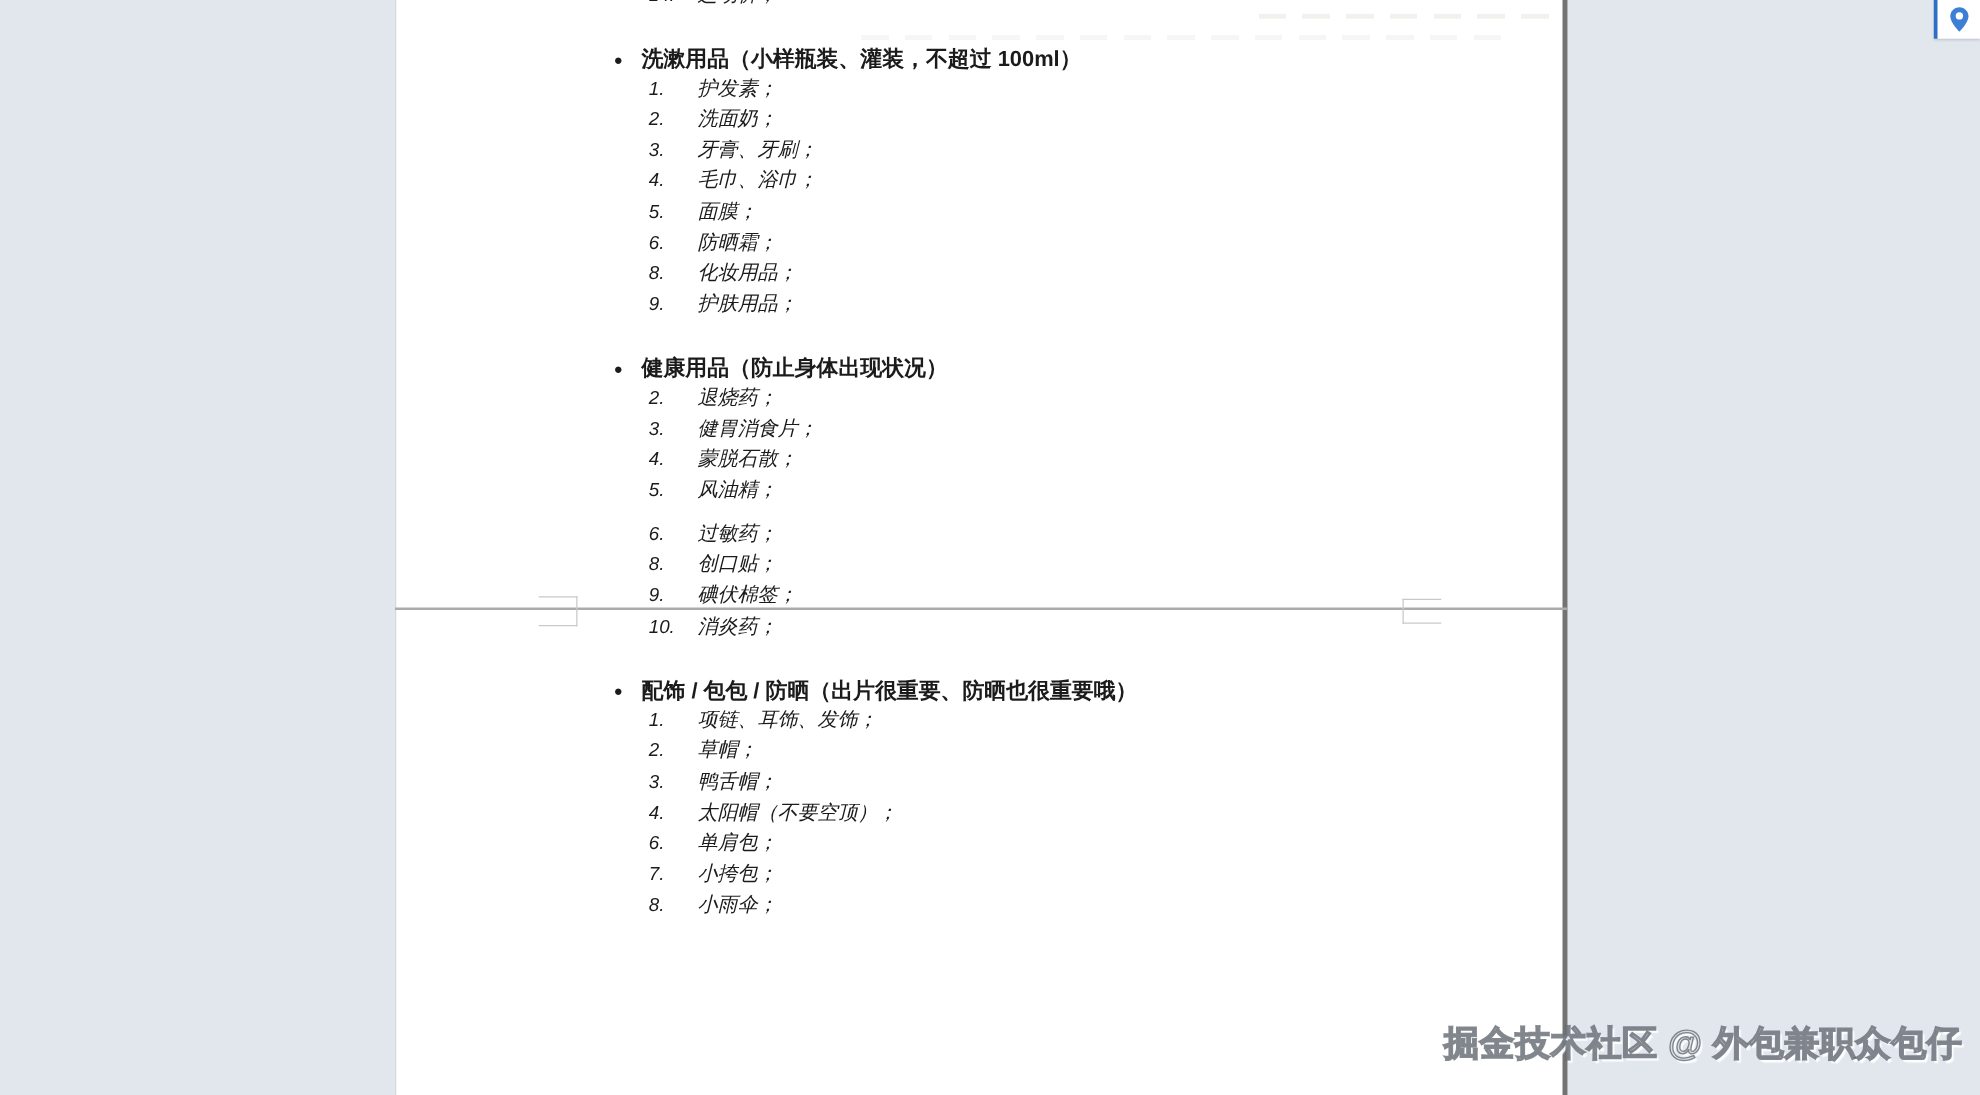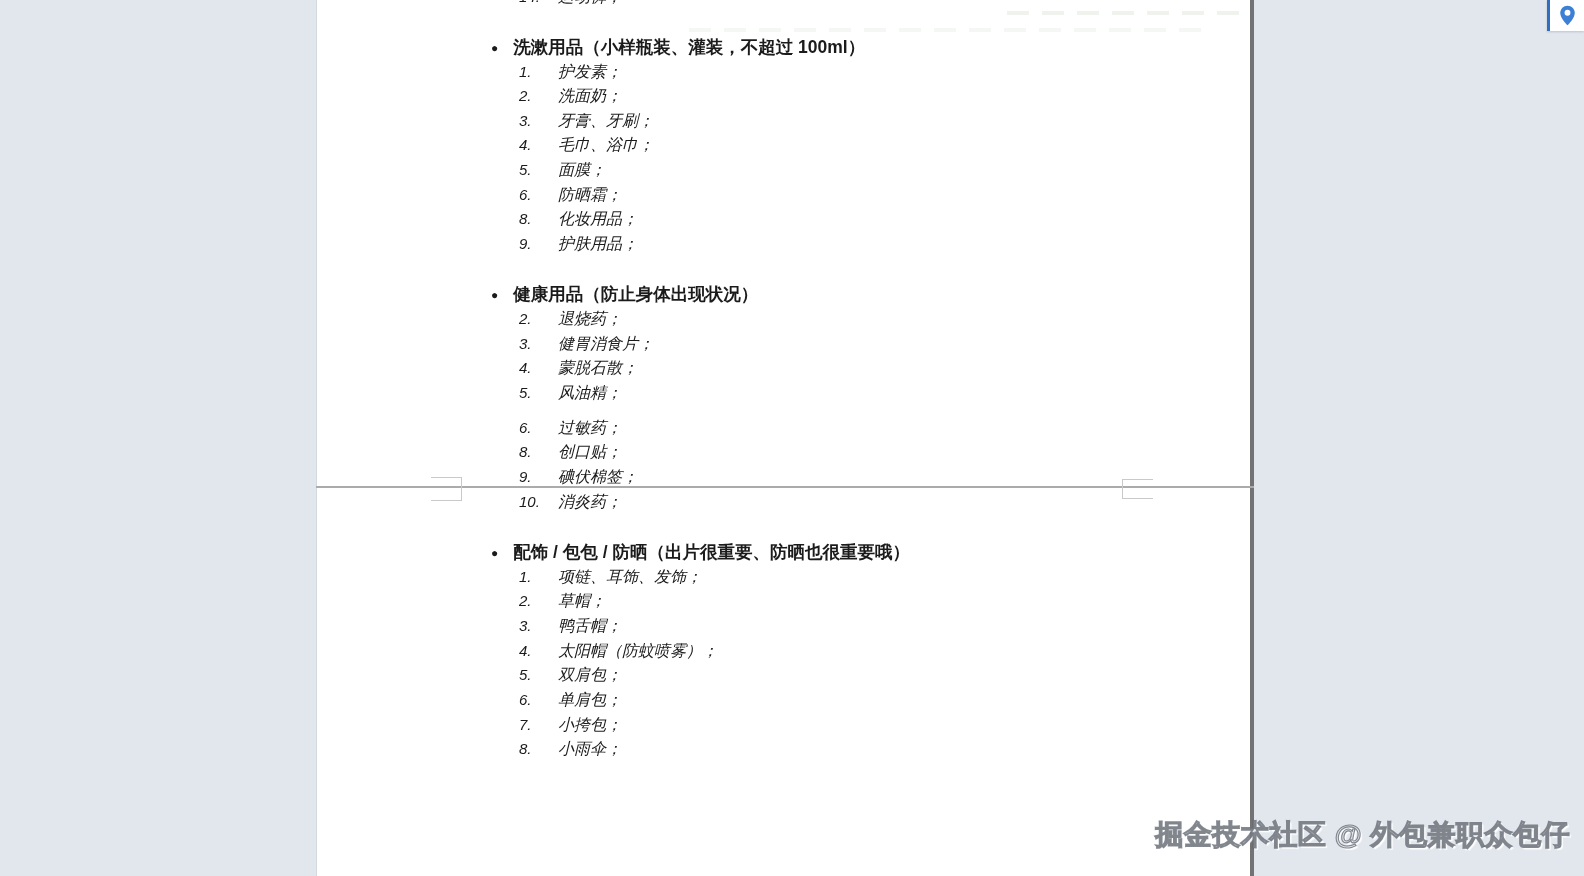--- a/index.html
+++ b/index.html
@@ -142,22 +142,21 @@
           <div class="item after-break"><span class="num">6.</span><span class="txt">过敏药；</span></div>
           <div class="item"><span class="num">8.</span><span class="txt">创口贴；</span></div>
           <div class="item"><span class="num">9.</span><span class="txt">碘伏棉签；</span></div>
           <div class="item"><span class="num">10.</span><span class="txt">消炎药；</span></div>
         </div>
         <div>
           <div class="heading"><span class="bullet">●</span><span>配饰 / 包包 / 防晒（出片很重要、防晒也很重要哦）</span></div>
           <div class="item"><span class="num">1.</span><span class="txt">项链、耳饰、发饰；</span></div>
           <div class="item"><span class="num">2.</span><span class="txt">草帽；</span></div>
           <div class="item"><span class="num">3.</span><span class="txt">鸭舌帽；</span></div>
-          <div class="item"><span class="num">4.</span><span class="txt">太阳帽（防蚊喷雾）；</span></div>
-          <div class="item"><span class="num">5.</span><span class="txt">双肩包；</span></div>
+          <div class="item"><span class="num">4.</span><span class="txt">太阳帽（不要空顶）；</span></div>
           <div class="item"><span class="num">6.</span><span class="txt">单肩包；</span></div>
           <div class="item"><span class="num">7.</span><span class="txt">小挎包；</span></div>
           <div class="item"><span class="num">8.</span><span class="txt">小雨伞；</span></div>
         </div>
       </div>
   </div>
 
   <div class="page-break-line"></div>
   <div class="break-marker left"></div>
   <div class="break-marker right"></div>

